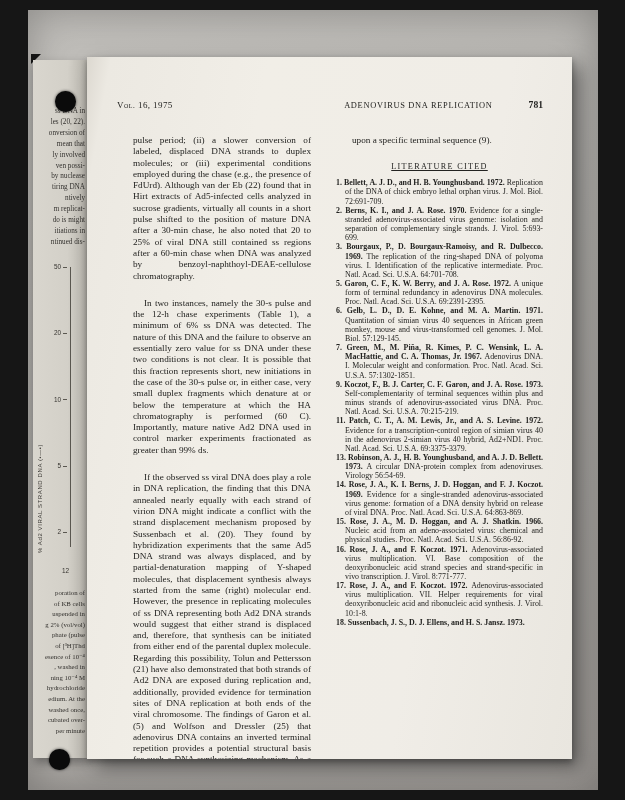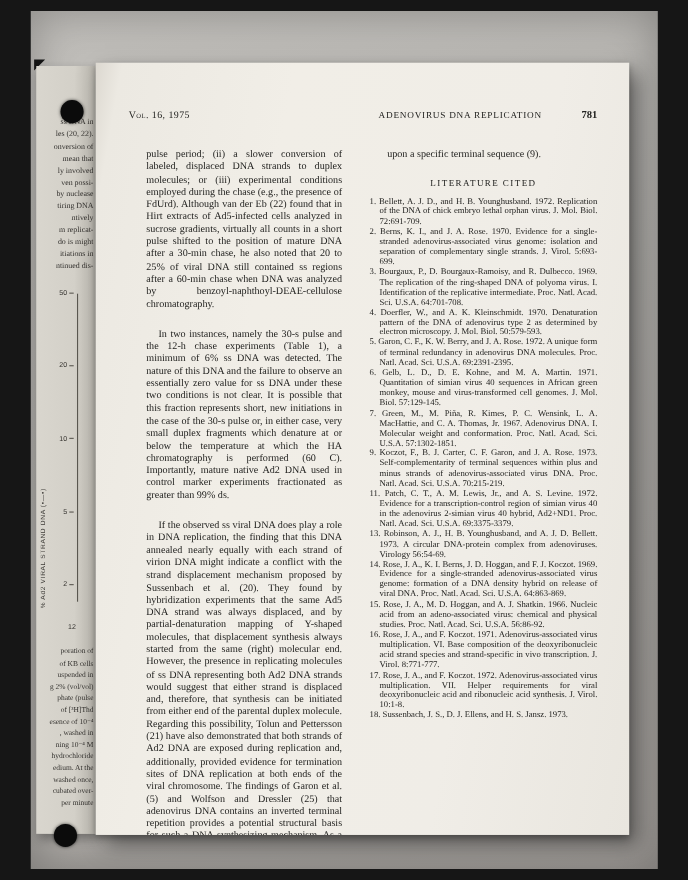--- a/index.html
+++ b/index.html
@@ -75,25 +75,25 @@
   .columns { display: flex; gap: 9px; }
   .col-left { width: 210px; flex: none; }
   .col-right { flex: 1; min-width: 0; }
 
   .body-text { font-size: 9.2px; line-height: 11.3px; text-align: justify; }
   .para { margin: 16px; }
   .para.indent { text-indent: 11px; }
 
   .lit-heading {
     font-size: 8.2px; font-weight: normal; letter-spacing: 1.3px;
-    text-align: center; margin: 11px 0 7px;
+    text-align: center; margin: 11px 0 7px; text-decoration: underline;
   }
   .refs { list-style: none; font-size: 7.9px; line-height: 9.15px; text-align: justify; }
   .refs li { padding-left: 9px; text-indent: -9px; }
-  .ref-label { font-weight: normal; }
+  .ref-label { font-weight: bold; }
 
   
   .punch-hole {
     position: absolute; width: 21px; height: 21px; border-radius: 50%;
     background: #0b0b0b; box-shadow: 0 0 3px rgba(0,0,0,0.75); z-index: 5;
   }
   .hole-top { left: 27px; top: 81px; }
   .hole-bottom { left: 21px; top: 739px; }
 </style>
 </head>
@@ -225,21 +225,20 @@
           <div class="col col-right">
             <p class="para body-text">upon a specific terminal sequence (9).</p>
             <h2 class="lit-heading">LITERATURE CITED</h2>
             <ol id="refs-list" class="refs">
   <li><span class="ref-label">1. Bellett, A. J. D., and H. B. Younghusband. 1972. </span><span class="ref-rest">Replication of the DNA of chick embryo lethal orphan virus. J. Mol. Biol. 72:691-709.</span></li>
 
   <li><span class="ref-label">2. Berns, K. I., and J. A. Rose. 1970. </span><span class="ref-rest">Evidence for a single-stranded adenovirus-associated virus genome: isolation and separation of complementary single strands. J. Virol. 5:693-699.</span></li>
 
   <li><span class="ref-label">3. Bourgaux, P., D. Bourgaux-Ramoisy, and R. Dulbecco. 1969. </span><span class="ref-rest">The replication of the ring-shaped DNA of polyoma virus. I. Identification of the replicative intermediate. Proc. Natl. Acad. Sci. U.S.A. 64:701-708.</span></li>
 
-  <li><span class="ref-label">4. Doerfler, W., and A. K. Kleinschmidt. 1970. </span><span class="ref-rest">Denaturation pattern of the DNA of adenovirus type 2 as determined by electron microscopy. J. Mol. Biol. 50:579-593.</span></li>
 
   <li><span class="ref-label">5. Garon, C. F., K. W. Berry, and J. A. Rose. 1972. </span><span class="ref-rest">A unique form of terminal redundancy in adenovirus DNA molecules. Proc. Natl. Acad. Sci. U.S.A. 69:2391-2395.</span></li>
 
   <li><span class="ref-label">6. Gelb, L. D., D. E. Kohne, and M. A. Martin. 1971. </span><span class="ref-rest">Quantitation of simian virus 40 sequences in African green monkey, mouse and virus-transformed cell genomes. J. Mol. Biol. 57:129-145.</span></li>
 
   <li><span class="ref-label">7. Green, M., M. Piña, R. Kimes, P. C. Wensink, L. A. MacHattie, and C. A. Thomas, Jr. 1967. </span><span class="ref-rest">Adenovirus DNA. I. Molecular weight and conformation. Proc. Natl. Acad. Sci. U.S.A. 57:1302-1851.</span></li>
 
 
   <li><span class="ref-label">9. Koczot, F., B. J. Carter, C. F. Garon, and J. A. Rose. 1973. </span><span class="ref-rest">Self-complementarity of terminal sequences within plus and minus strands of adenovirus-associated virus DNA. Proc. Natl. Acad. Sci. U.S.A. 70:215-219.</span></li>
 

